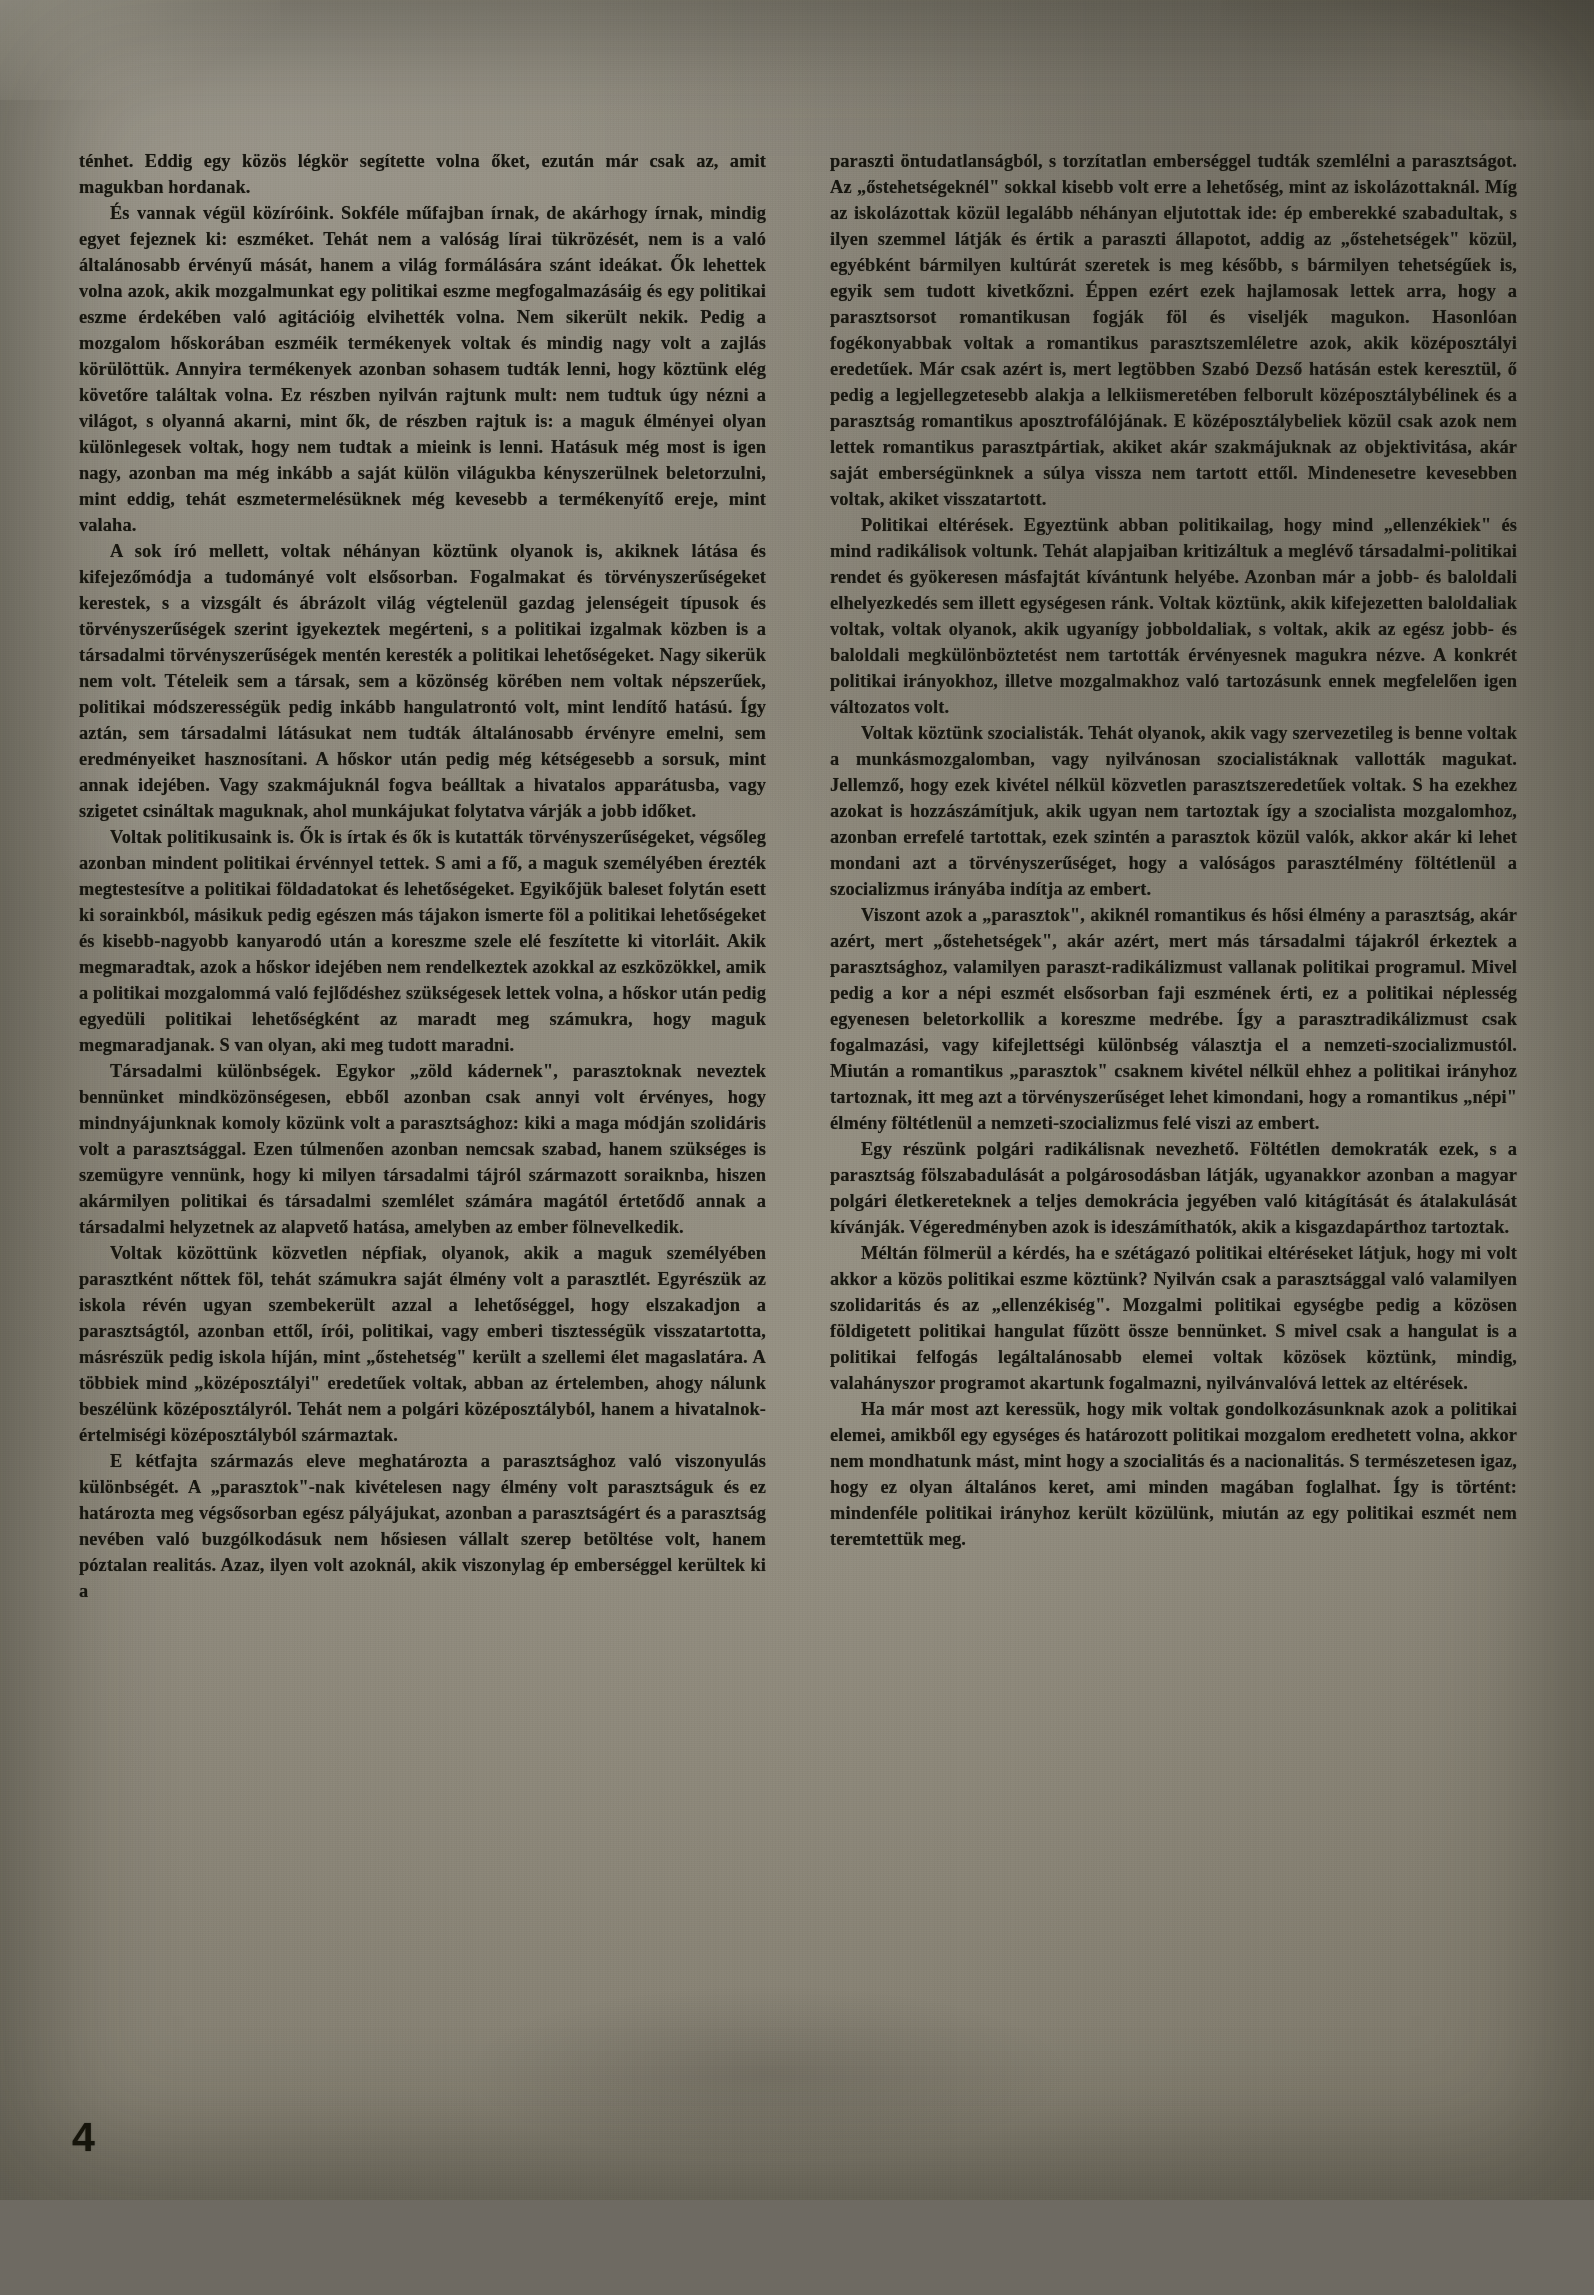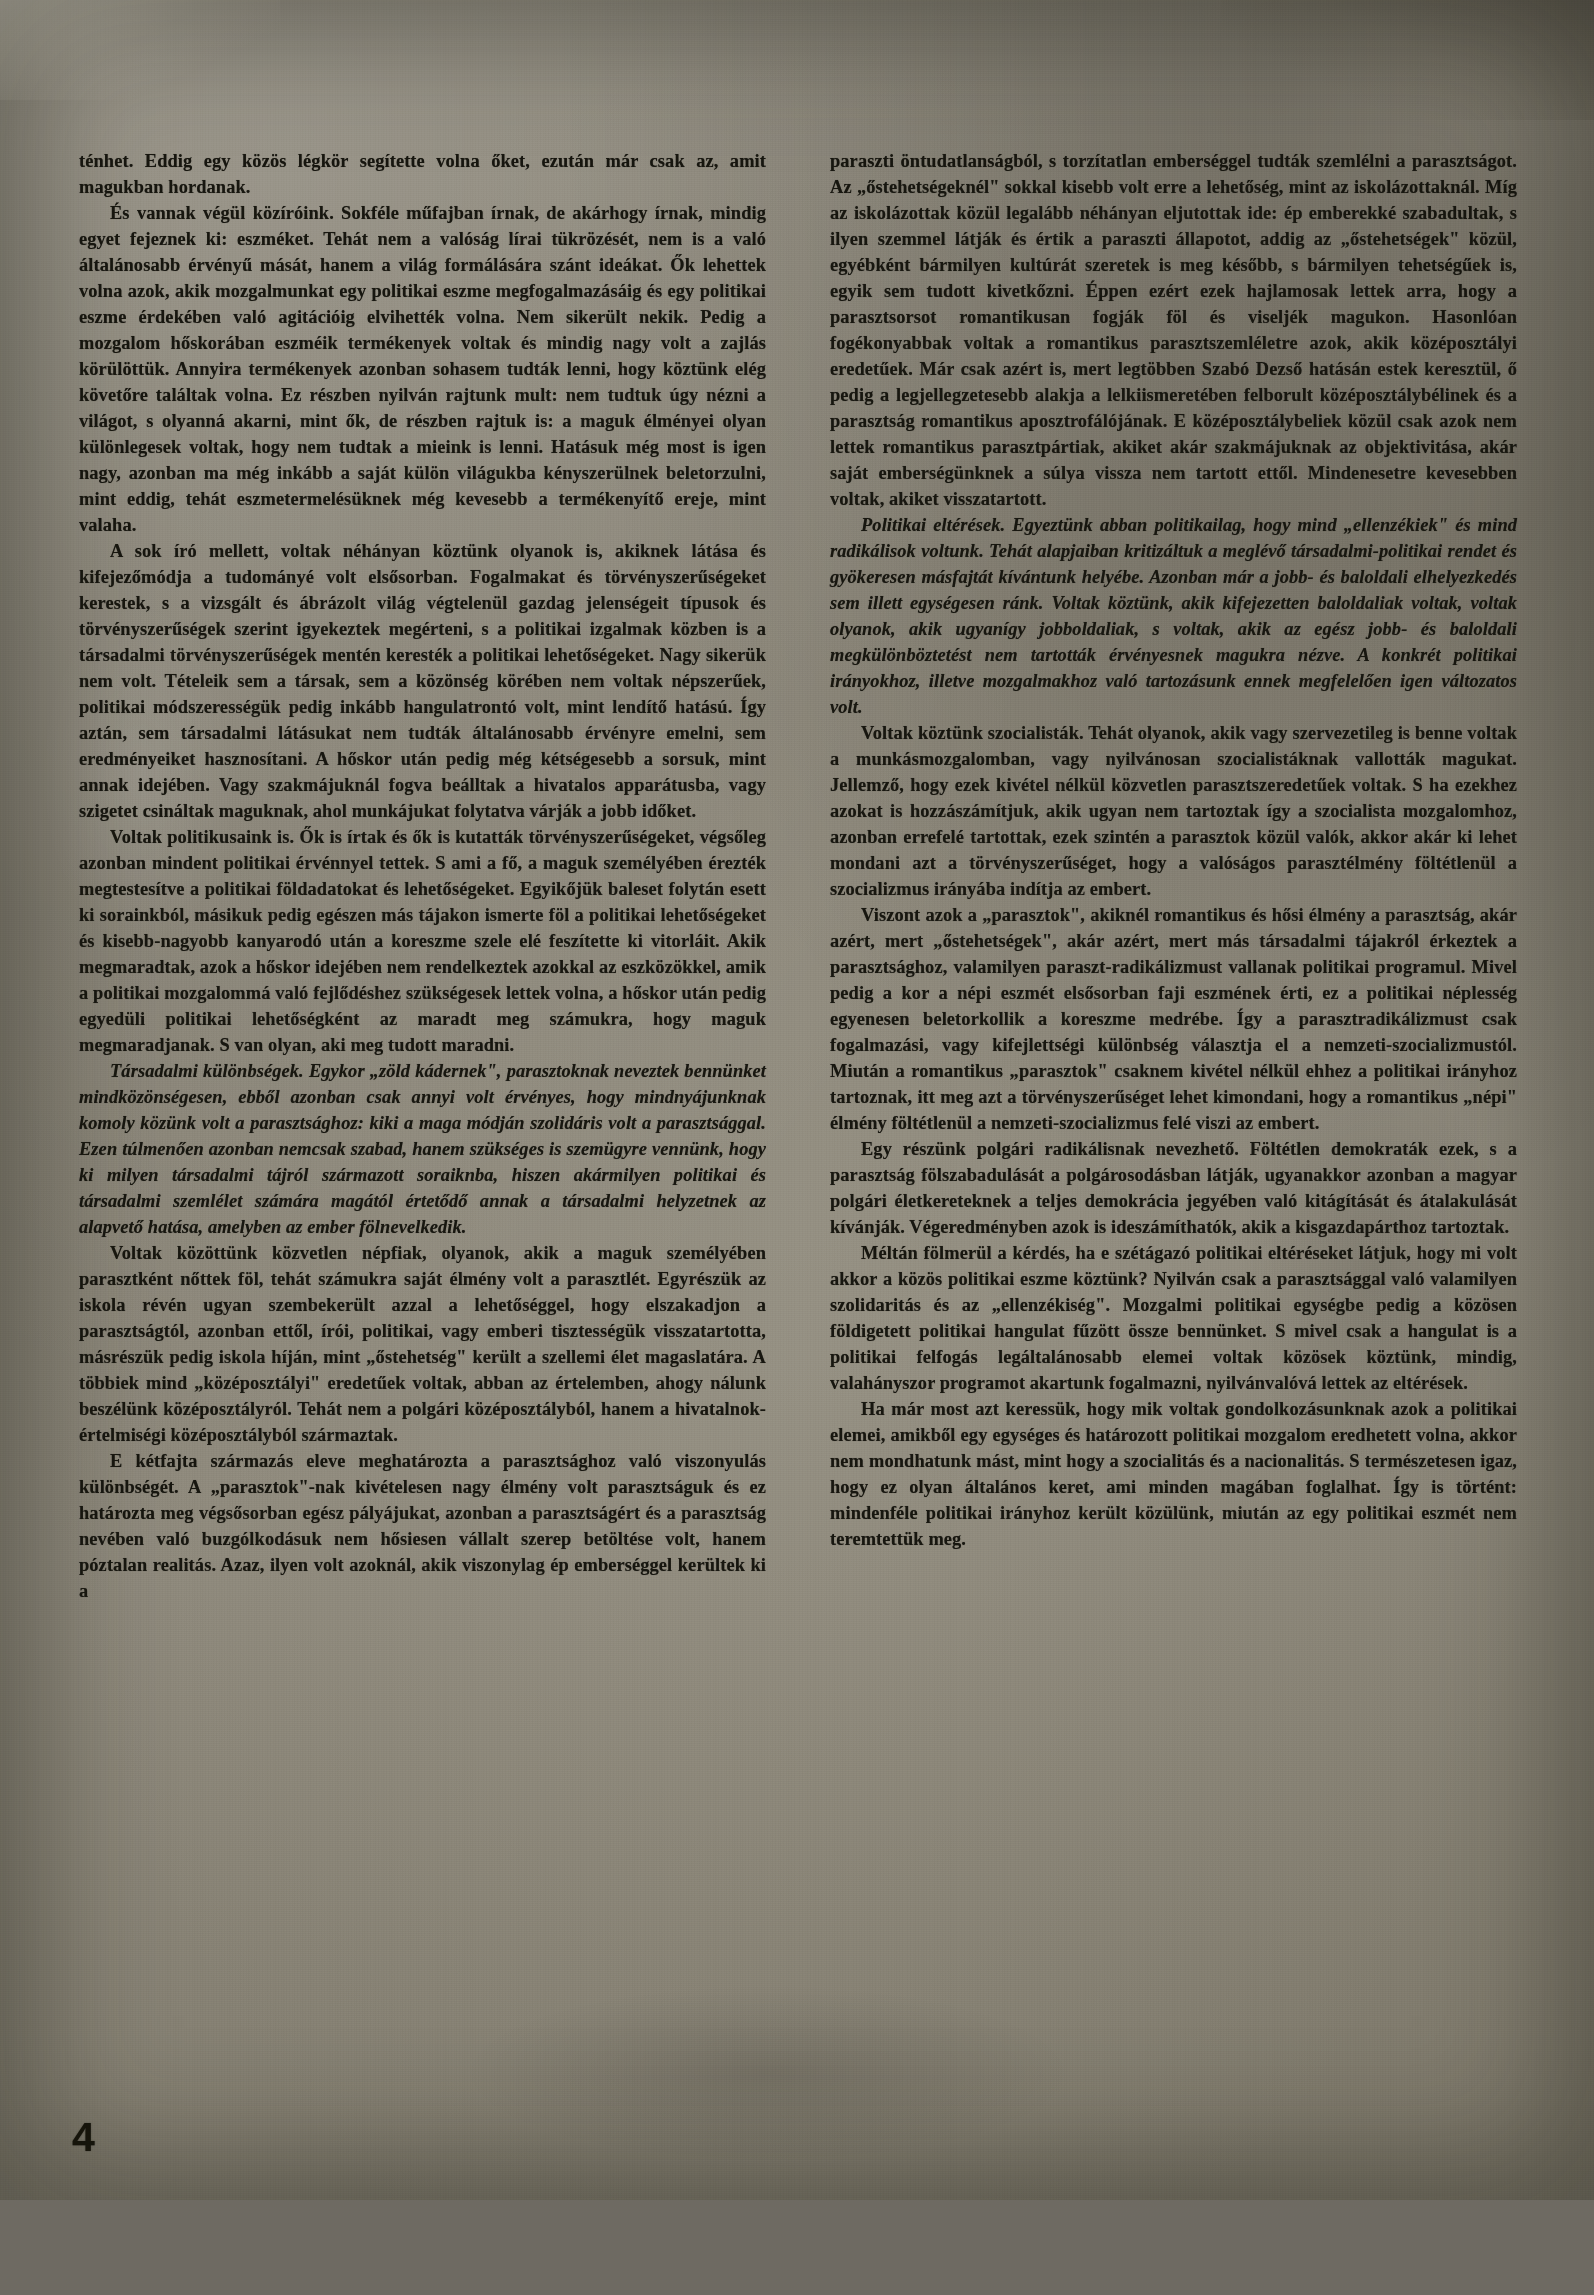--- a/index.html
+++ b/index.html
@@ -73,21 +73,20 @@
     text-indent: 31px;
     letter-spacing: 0.1px;
     font-weight: 600;
     text-shadow: 0 0 0.7px rgba(0,0,0,0.45);
   }
   p.par.noindent {
     text-indent: 0;
   }
   .lead {
     font-weight: 700;
-    font-style: italic;
   }
   .page-number {
     position: absolute;
     left: 72px;
     bottom: 39px;
     font-size: 41px;
     font-weight: 700;
     font-family: "Liberation Sans", sans-serif;
     color: #151309;
     text-shadow: 0 0 1.3px rgba(0,0,0,0.5);

